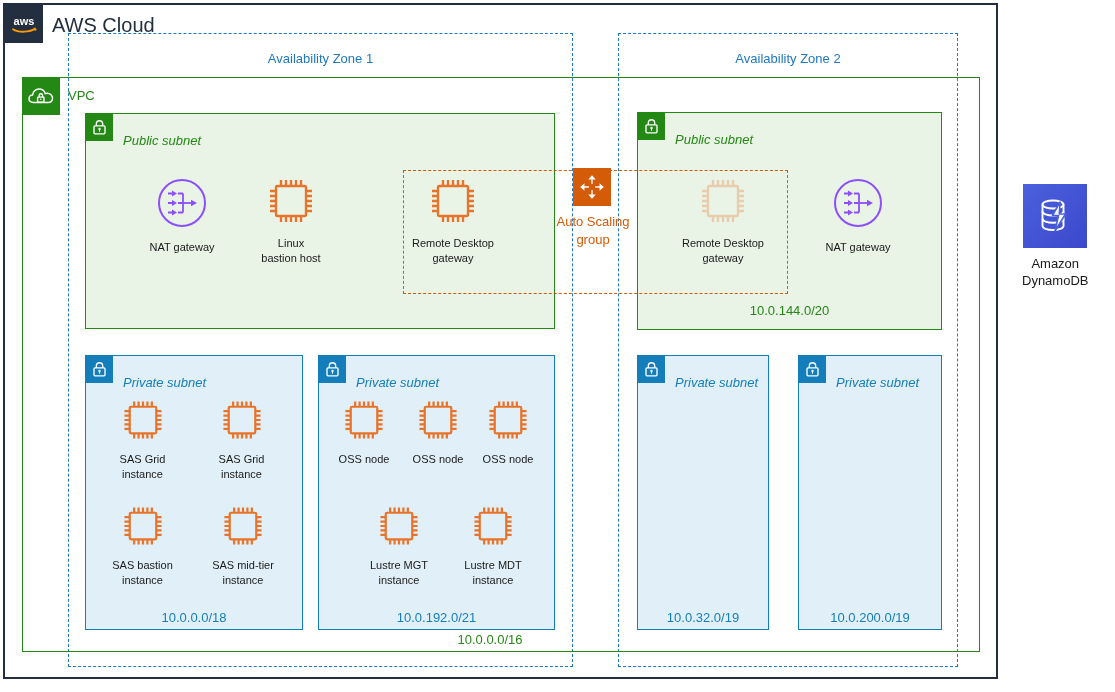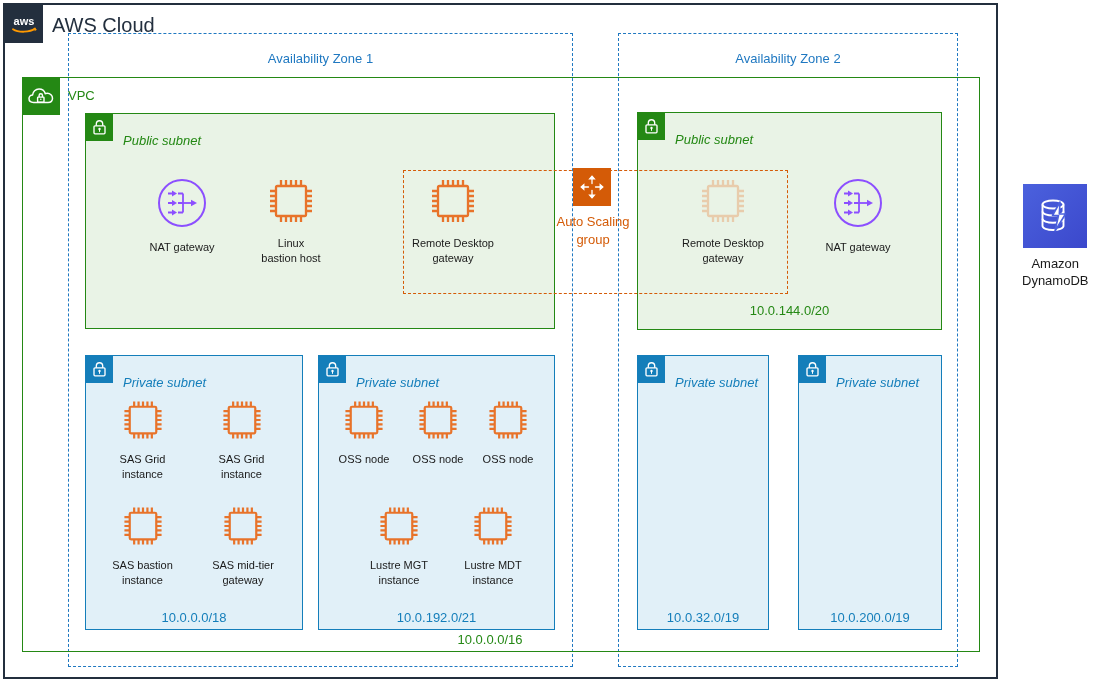--- a/index.html
+++ b/index.html
@@ -376,21 +376,21 @@
           <rect x="11" y="11" width="30" height="30" rx="1.5" fill="none" stroke="#E8732A" stroke-width="2.5"></rect>
           <g stroke="#E8732A" stroke-width="2.5">
             <path d="M16 11 V5 M21 11 V5 M26 11 V5 M31 11 V5 M36 11 V5"></path>
             <path d="M16 41 V47 M21 41 V47 M26 41 V47 M31 41 V47 M36 41 V47"></path>
             <path d="M11 16 H5 M11 21 H5 M11 26 H5 M11 31 H5 M11 36 H5"></path>
             <path d="M41 16 H47 M41 21 H47 M41 26 H47 M41 31 H47 M41 36 H47"></path>
           </g>
         </svg>
       </span>
       <span class="lbl">SAS mid-tier
-gateway</span>
+instance</span>
     </div>
 
     <div class="subnet-cidr" style="top:255px;">10.0.0.0/18</div>
   </div>
 
   <div class="subnet private abs" id="sn-az1-private-2" style="left:318px; top:355px; width:237px; height:275px;">
     <div class="subnet-box"></div>
     <div class="subnet-badge">
       <svg width="17" height="17" viewBox="0 0 17 17" aria-hidden="true">
         <rect x="3" y="6.8" width="11" height="8" rx="1" fill="none" stroke="#fff" stroke-width="1.35"></rect>

